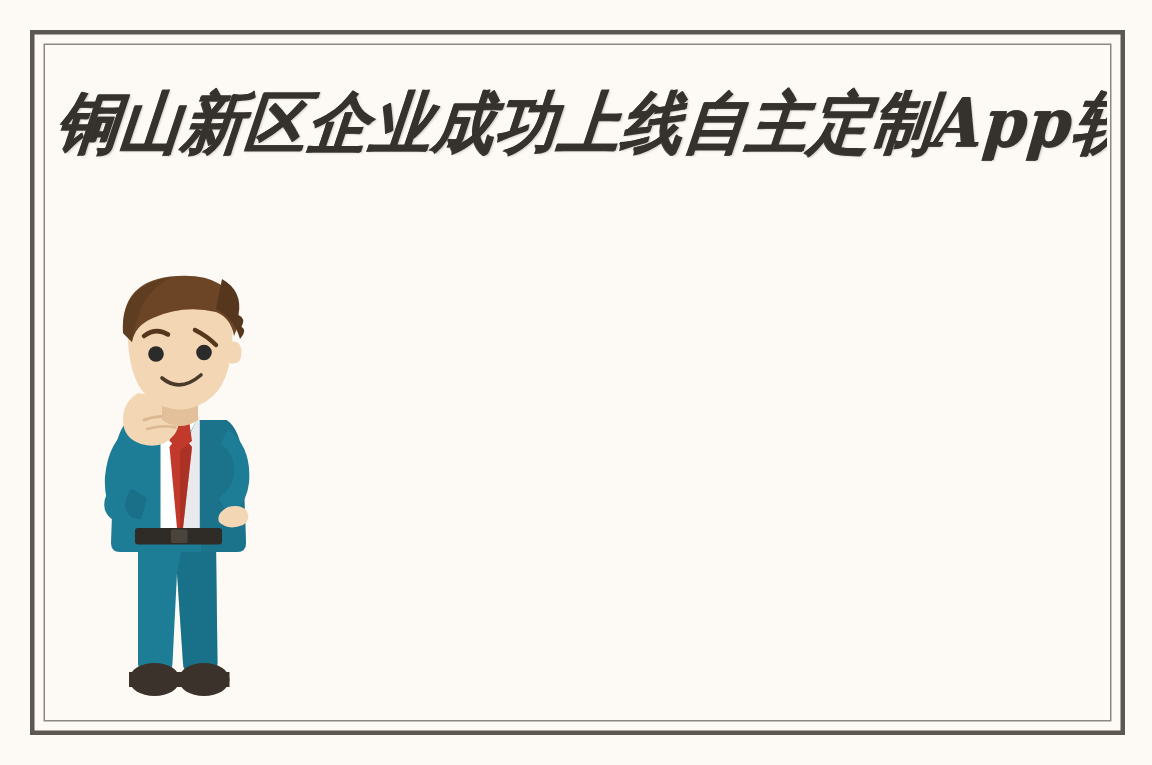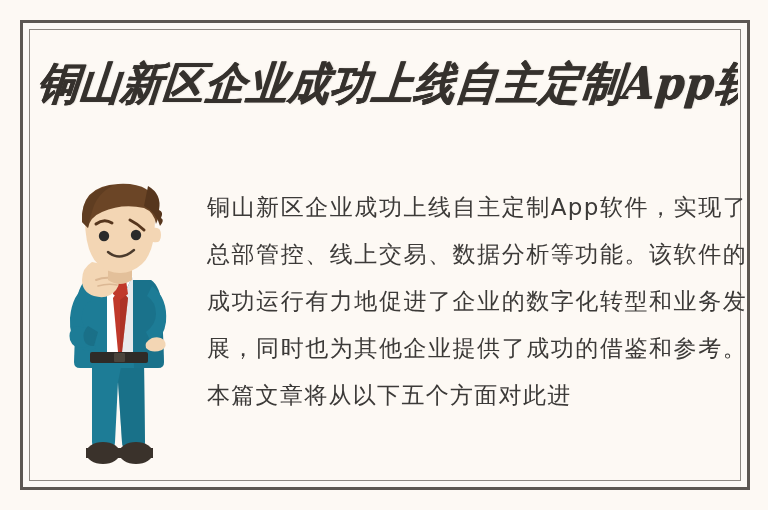--- a/index.html
+++ b/index.html
@@ -163,15 +163,14 @@
       <path d="M44 48 Q52 42 60 47" stroke="#56361d" stroke-width="3" fill="none" stroke-linecap="round"></path>
       <path d="M78 44 Q86 48 92 54" stroke="#56361d" stroke-width="3" fill="none" stroke-linecap="round"></path>
 
       <circle cx="52" cy="60" r="5.2" fill="#2b2b2b"></circle>
       <circle cx="84" cy="59" r="5.2" fill="#2b2b2b"></circle>
 
       <path d="M56 76 Q68 86 82 74" stroke="#4a3a2c" stroke-width="2.4" fill="none" stroke-linecap="round"></path>
     </svg>
   </div>
 
-  <div class="body-text">铜山新区企业成功上线自主定制App软件，实现了总部管控、线上交易、数据分析等功能。该软件的成功运行有力地促进了企业的数字化转型和业务发展，同时也为其他企业提供了成功的借鉴和参考。本篇文章将从以下五个方面对此进</div>
 
 </div>
 
 </body></html>

